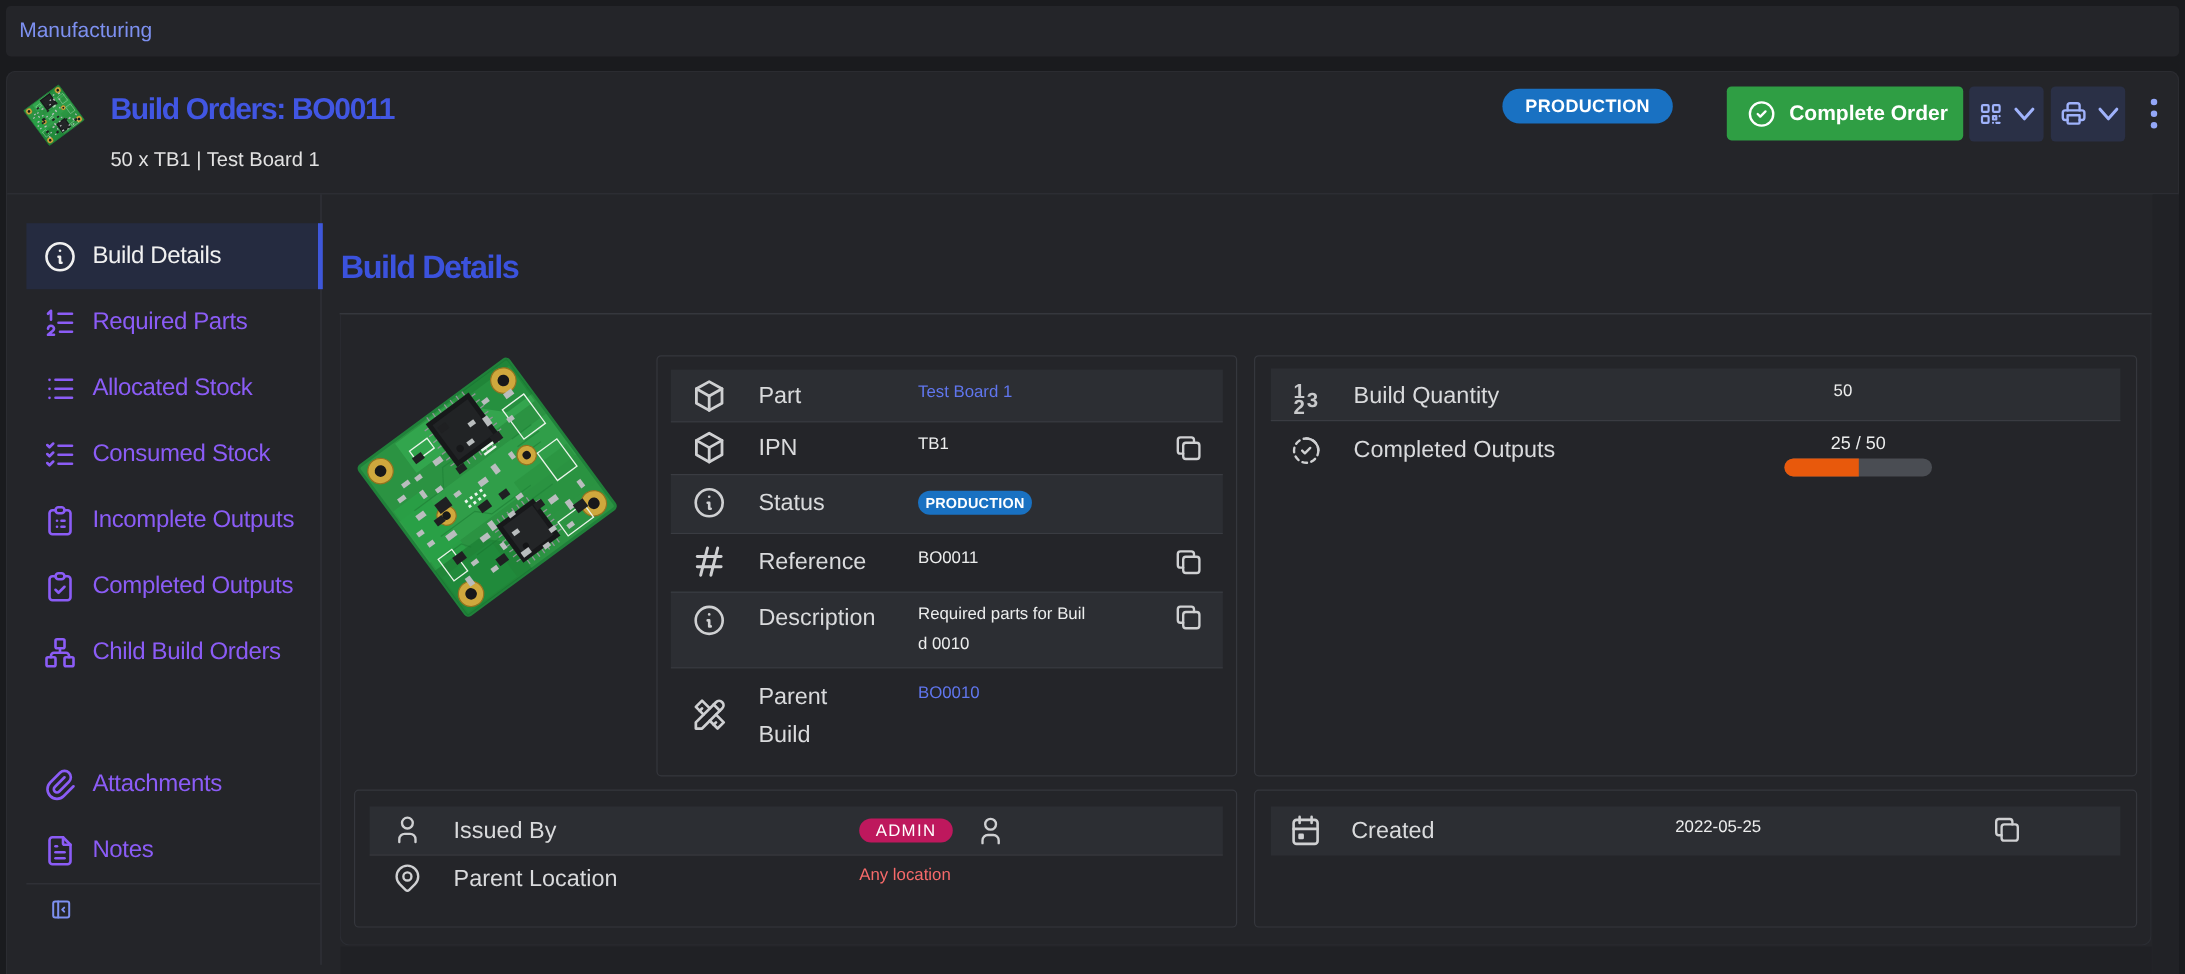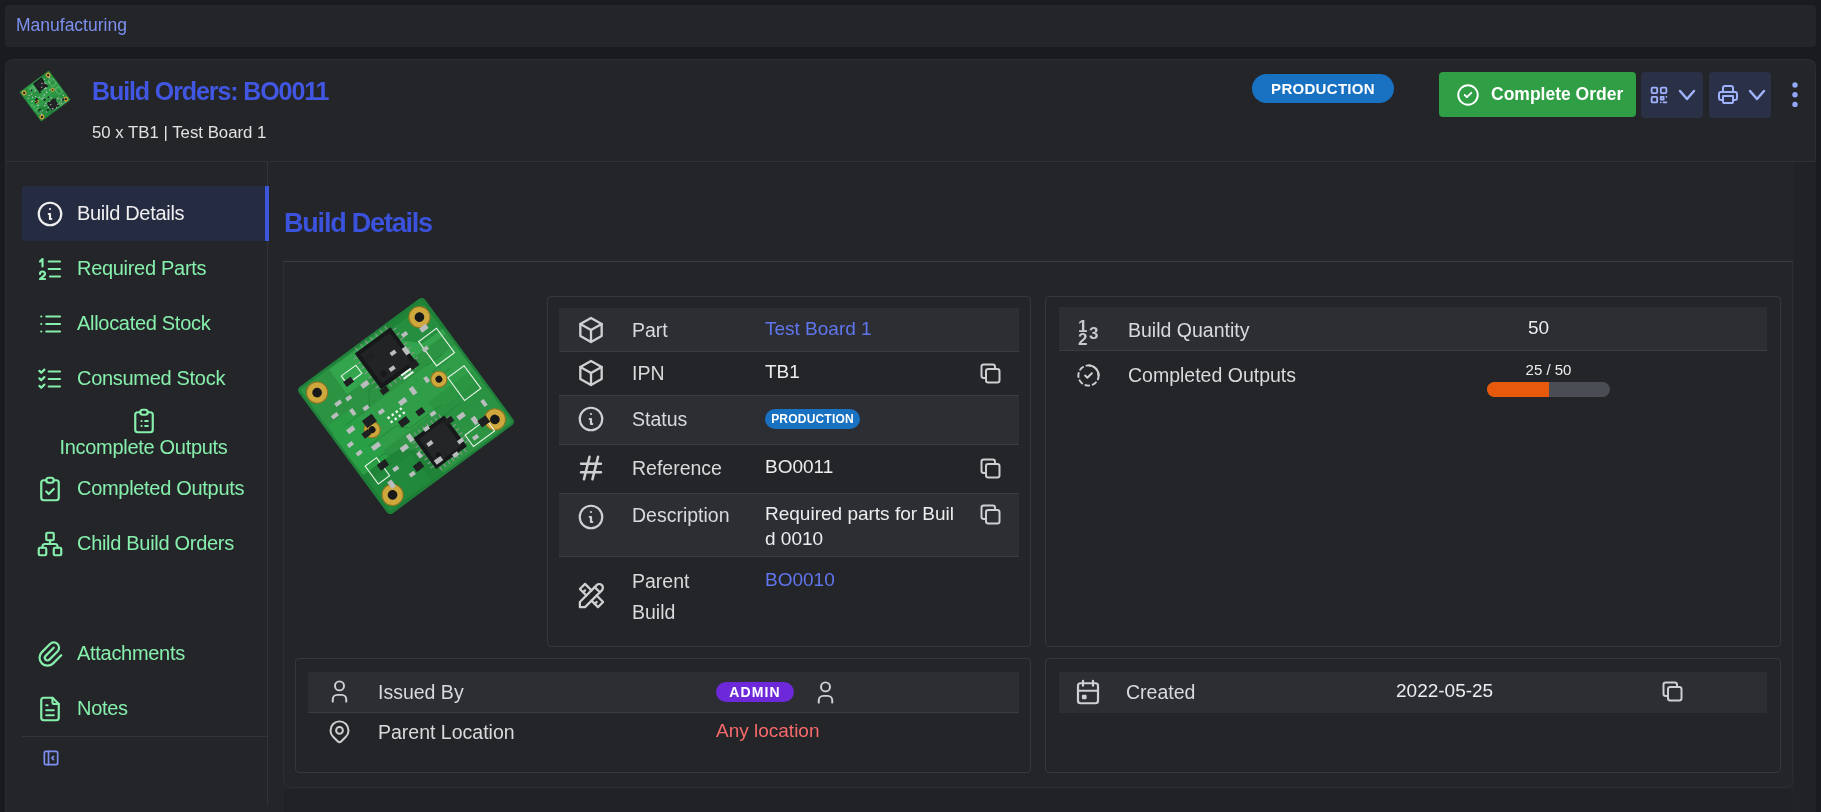--- a/index.html
+++ b/index.html
@@ -19,39 +19,39 @@
   .bp-hdr { left:1252px; top:74px; width:142px; height:29px; font-size:15px; letter-spacing:0.3px; }
   .btn-green { left:1439px; top:72px; width:197px; height:45px; background:#2f9e44; border-radius:4px;
     display:flex; align-items:center; color:#fff; }
   .btn-ghost { top:72px; width:62px; height:46px; background:#2a3046; border-radius:4px;
     display:flex; align-items:center; justify-content:flex-start; padding-left:7px; gap:8px; }
   
   .tab-active-bg { left:22px; top:186px; width:243px; height:55px; background:#252b40; }
   .tab-indicator { left:265px; top:186px; width:4px; height:55px; background:#3e57da; }
   .side-divider { left:267px; top:162px; width:1px; height:642px; background:#32343a; }
   .side-hr { left:22px; top:736px; width:245px; height:1px; background:#32343a; }
-  .tab { left:22px; width:243px; height:55px; display:flex; align-items:center; color:#86efac; font-size:20px; letter-spacing:-0.3px; }
+  .tab { left:22px; width:243px; height:55px; display:flex; align-items:center; color:#8b5cf6; font-size:20px; letter-spacing:-0.3px; }
   .tab svg { margin-left:13px; margin-right:12px; flex:none; }
   
   .heading { left:284px; top:208px; font-size:27px; font-weight:bold; color:#3b52dd; letter-spacing:-1.2px; }
   .content-hr { left:283px; top:261px; width:1510px; height:1px; background:#3a3c42; }
   .content-box { left:283px; top:262px; width:1510px; height:526px; border:1px solid #2b2d33;
     border-top:none; border-radius:0 0 8px 8px; }
   .panel { border:1px solid #35373d; border-radius:4px; }
   .row { position:absolute; }
   .striped { background:#2c2e33; }
   .rborder { border-top:1px solid #3a3c42; }
   .lab { position:absolute; font-size:19.5px; color:#d9dadc; margin-top:-2px; }
-  .val { position:absolute; font-size:19px; color:#eceded; margin-top:-3px; }
+  .val { position:absolute; font-size:14px; color:#eceded; margin-top:-3px; }
   .link { color:#6076ee; }
   .icon { position:absolute; color:#cfd0d2; }
   svg.tbl { stroke:currentColor; fill:none; stroke-width:1.75; stroke-linecap:round; stroke-linejoin:round; }
   .badge-sm { position:absolute; background:#1971c2; color:#fff; font-weight:bold; font-size:12px;
     letter-spacing:0.2px; border-radius:10px; display:flex; align-items:center; justify-content:center; }
-  .badge-dark { position:absolute; background:#6d28d9; color:#fff; font-weight:bold; font-size:14px;
+  .badge-dark { position:absolute; background:#be185d; color:#fff; font-weight:normal; font-size:14px;
     letter-spacing:1.1px; border-radius:10px; display:flex; align-items:center; justify-content:center; }
 </style>
 </head>
 <body>
 <div id="page">
 
   <div class="abs topbar"></div>
   <div class="abs crumb">Manufacturing</div>
 
   <div class="abs main"></div>
@@ -144,21 +144,21 @@
     <svg class="tbl" width="30" height="30" viewBox="0 0 24 24">
         <path d="M3.5 5.5l1.5 1.5l2.5 -2.5"></path>
         <path d="M3.5 11.5l1.5 1.5l2.5 -2.5"></path>
         <path d="M3.5 17.5l1.5 1.5l2.5 -2.5"></path>
         <path d="M11 6h9"></path>
         <path d="M11 12h9"></path>
         <path d="M11 18h9"></path>
       </svg>
     <span>Consumed Stock</span>
     </div>
-  <div class="abs tab" style="top:406px;flex-direction:column;">
+  <div class="abs tab" style="top:406px;">
     <svg class="tbl" width="30" height="30" viewBox="0 0 24 24">
         <path d="M9 5h-2a2 2 0 0 0 -2 2v12a2 2 0 0 0 2 2h10a2 2 0 0 0 2 -2v-12a2 2 0 0 0 -2 -2h-2"></path>
         <rect x="9" y="3" width="6" height="4" rx="2"></rect>
         <path d="M10 12h.01"></path>
         <path d="M13 12h2"></path>
         <path d="M10 16h.01"></path>
         <path d="M13 16h2"></path>
       </svg>
     <span>Incomplete Outputs</span>
     </div>

